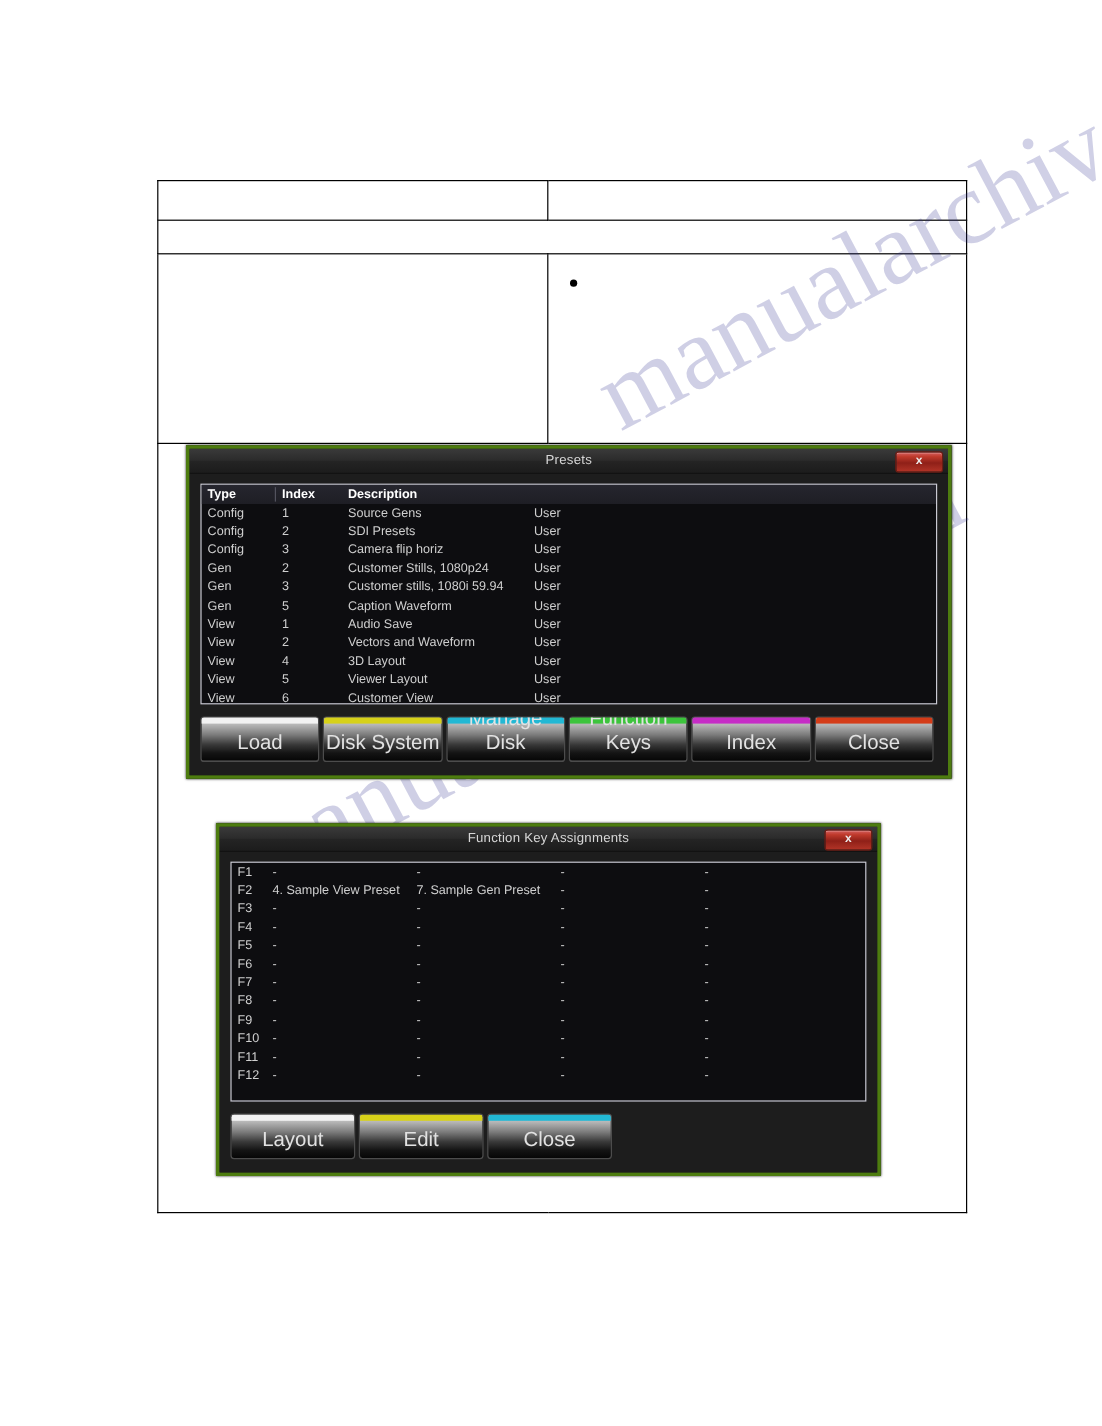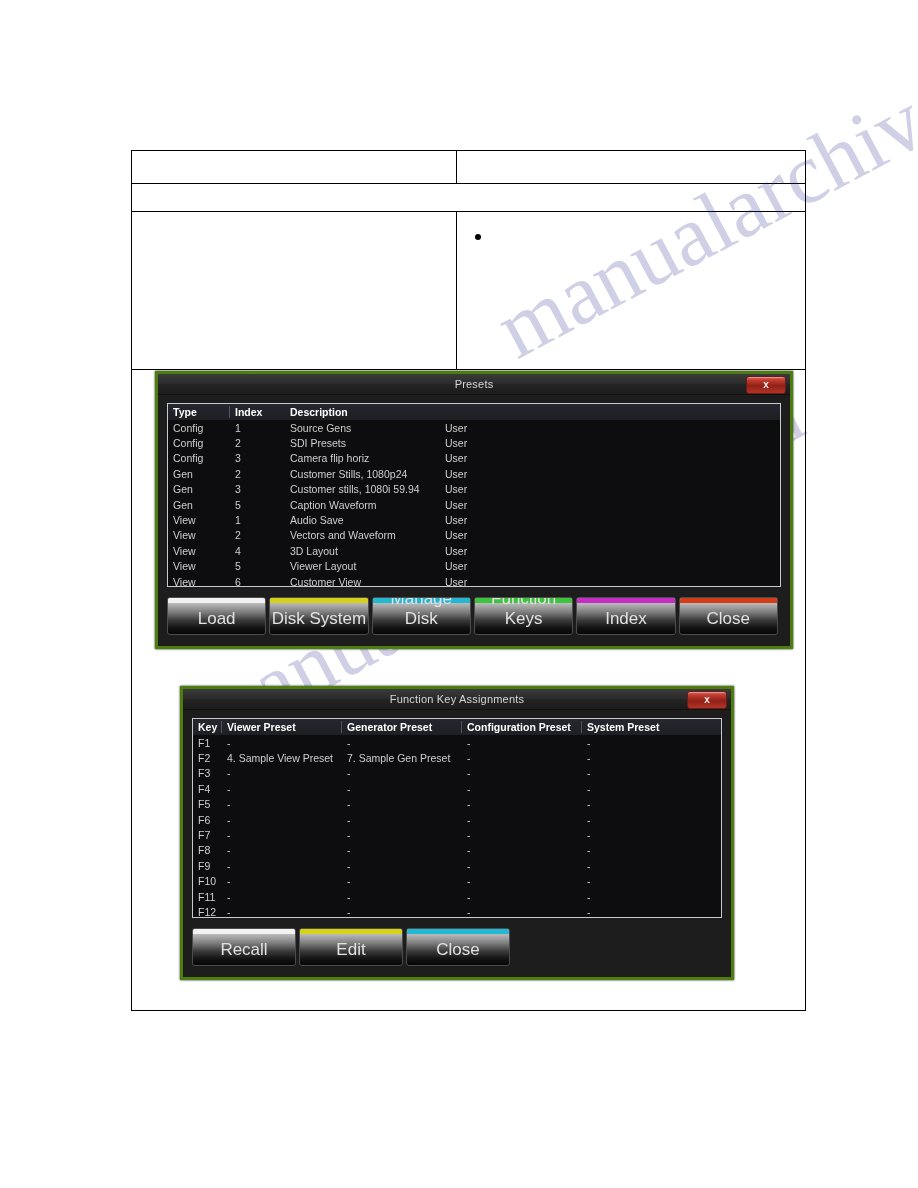--- a/index.html
+++ b/index.html
@@ -353,27 +353,20 @@
 
 <div class="dlg" id="fkeys-dlg" style="left:180px; top:686px; width:548px;">
 
   <div class="dlg-title">
     <div class="dlg-title-text">Function Key Assignments</div>
     <div class="close-btn">x</div>
   </div>
 
   <div class="dlg-body">
     <div class="list-panel" style="height:198px;">
-      <div class="lrow header">
-        <div class="lcell f-key">Key</div>
-        <div class="lcell f-v">Viewer Preset</div>
-        <div class="lcell f-g">Generator Preset</div>
-        <div class="lcell f-c">Configuration Preset</div>
-        <div class="lcell f-s">System Preset</div>
-      </div>
       <div id="fkeys-rows">
           <div class="lrow">
             <div class="lcell f-key">F1</div>
             <div class="lcell f-v">-</div>
             <div class="lcell f-g">-</div>
             <div class="lcell f-c">-</div>
             <div class="lcell f-s">-</div>
           </div>
           <div class="lrow">
             <div class="lcell f-key">F2</div>
@@ -451,21 +444,21 @@
             <div class="lcell f-g">-</div>
             <div class="lcell f-c">-</div>
             <div class="lcell f-s">-</div>
           </div>
         </div>
     </div>
 
     <div class="btnbar" id="fkeys-buttons">
         <div class="dbtn fkbtn">
           <div class="strip" style="background: linear-gradient(to right, rgb(242, 242, 242) 0%, rgb(242, 242, 242) 100%);"></div>
-          <div class="cap">Recall</div>
+          <div class="cap">Layout</div>
         </div>
         <div class="dbtn fkbtn">
           <div class="strip" style="background: linear-gradient(to right, rgb(215, 209, 25) 0%, rgb(215, 209, 25) 100%);"></div>
           <div class="cap">Edit</div>
         </div>
         <div class="dbtn fkbtn">
           <div class="strip" style="background: linear-gradient(to right, rgb(34, 184, 212) 0%, rgb(34, 184, 212) 100%);"></div>
           <div class="cap">Close</div>
         </div>
         <div class="spacer-fill"></div>

